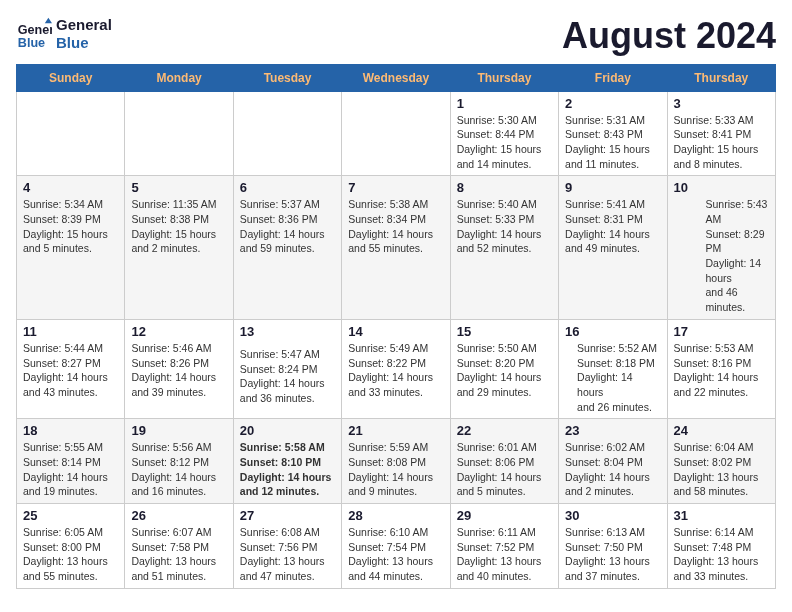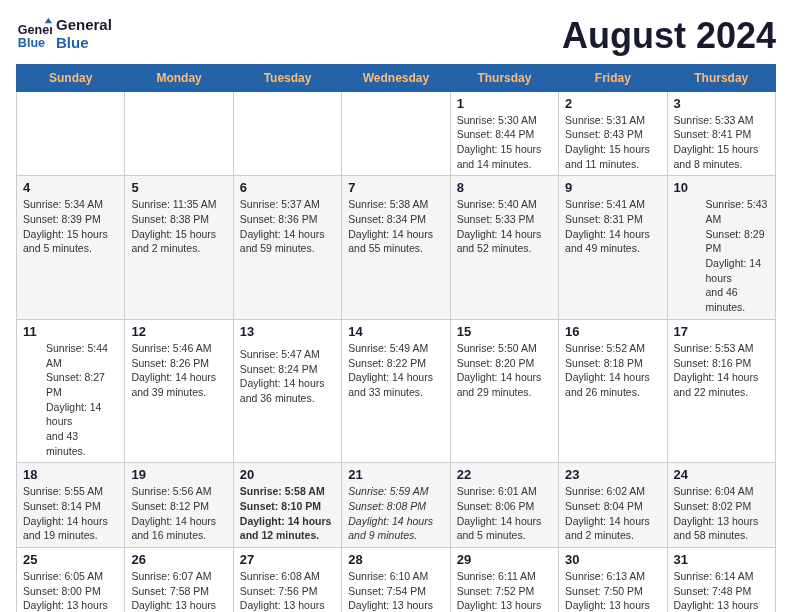--- a/index.html
+++ b/index.html
@@ -189,21 +189,21 @@
           <span class="day-number">10</span>
           <div class="day-info" style="white-space: pre-line; margin-left: 32px;">Sunrise: 5:43 AM
 Sunset: 8:29 PM
 Daylight: 14 hours
 and 46 minutes.</div>
         </td>
       </tr>
       <tr class="row-odd">
         <td>
           <span class="day-number">11</span>
-          <div class="day-info" style="white-space: pre-line; margin-left: 23px;">Sunrise: 5:44 AM
+          <div class="day-info" style="white-space: pre-line;">Sunrise: 5:44 AM
 Sunset: 8:27 PM
 Daylight: 14 hours
 and 43 minutes.</div>
         </td>
         <td>
           <span class="day-number">12</span>
           <div class="day-info" style="white-space: pre-line;">Sunrise: 5:46 AM
 Sunset: 8:26 PM
 Daylight: 14 hours
 and 39 minutes.</div>
@@ -224,21 +224,21 @@
         </td>
         <td>
           <span class="day-number">15</span>
           <div class="day-info" style="white-space: pre-line;">Sunrise: 5:50 AM
 Sunset: 8:20 PM
 Daylight: 14 hours
 and 29 minutes.</div>
         </td>
         <td>
           <span class="day-number">16</span>
-          <div class="day-info" style="white-space: pre-line;">Sunrise: 5:52 AM
+          <div class="day-info" style="white-space: pre-line; margin-left: 12px;">Sunrise: 5:52 AM
 Sunset: 8:18 PM
 Daylight: 14 hours
 and 26 minutes.</div>
         </td>
         <td>
           <span class="day-number">17</span>
           <div class="day-info" style="white-space: pre-line;">Sunrise: 5:53 AM
 Sunset: 8:16 PM
 Daylight: 14 hours
 and 22 minutes.</div>
@@ -261,21 +261,21 @@
         </td>
         <td>
           <span class="day-number">20</span>
           <div class="day-info" style="white-space: pre-line; font-weight: bold;">Sunrise: 5:58 AM
 Sunset: 8:10 PM
 Daylight: 14 hours
 and 12 minutes.</div>
         </td>
         <td>
           <span class="day-number">21</span>
-          <div class="day-info" style="white-space: pre-line; font-style: italic;">Sunrise: 5:59 AM
+          <div class="day-info" style="white-space: pre-line;">Sunrise: 5:59 AM
 Sunset: 8:08 PM
 Daylight: 14 hours
 and 9 minutes.</div>
         </td>
         <td>
           <span class="day-number">22</span>
           <div class="day-info" style="white-space: pre-line;">Sunrise: 6:01 AM
 Sunset: 8:06 PM
 Daylight: 14 hours
 and 5 minutes.</div>

